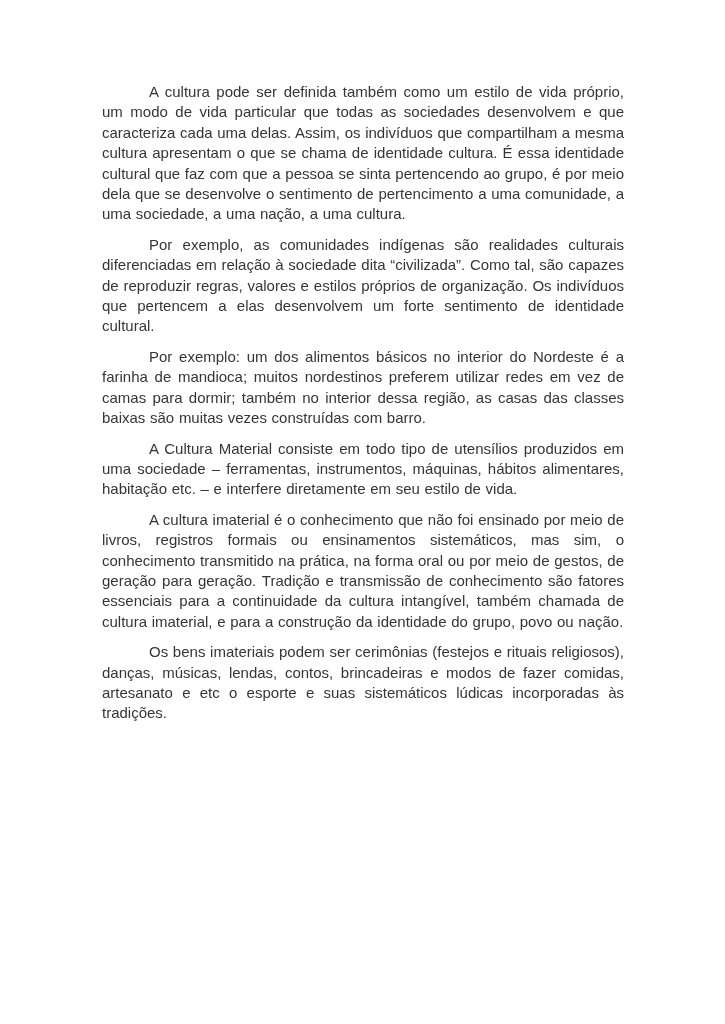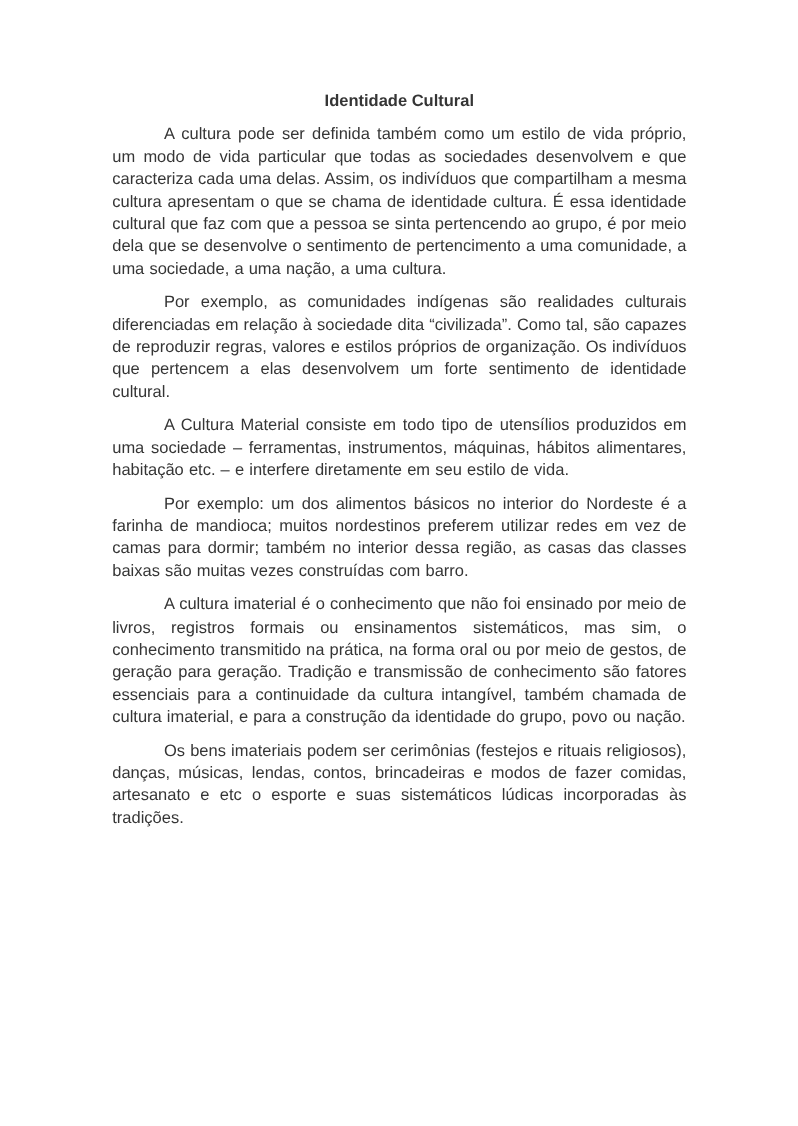--- a/index.html
+++ b/index.html
@@ -33,30 +33,29 @@
     text-align: justify;
     text-indent: 47px;
     word-spacing: 0.5px;
   }
 </style>
 </head>
 <body>
 
 <div class="page">
 
-  <h1 class="doc-title">Identidade Cultural</h1>
 
 
 
   <p class="para">A cultura pode ser definida também como um estilo de vida próprio, um modo de vida particular que todas as sociedades desenvolvem e que caracteriza cada uma delas. Assim, os indivíduos que compartilham a mesma cultura apresentam o que se chama de identidade cultura. É essa identidade cultural que faz com que a pessoa se sinta pertencendo ao grupo, é por meio dela que se desenvolve o sentimento de pertencimento a uma comunidade, a uma sociedade, a uma nação, a uma cultura.</p>
 
   <p class="para">Por exemplo, as comunidades indígenas são realidades culturais diferenciadas em relação à sociedade dita “civilizada”. Como tal, são capazes de reproduzir regras, valores e estilos próprios de organização. Os indivíduos que pertencem a elas desenvolvem um forte sentimento de identidade cultural.</p>
 
 
+  <p class="para">Por exemplo: um dos alimentos básicos no interior do Nordeste é a farinha de mandioca; muitos nordestinos preferem utilizar redes em vez de camas para dormir; também no interior dessa região, as casas das classes baixas são muitas vezes construídas com barro.</p>
+
   <p class="para">A Cultura Material consiste em todo tipo de utensílios produzidos em uma sociedade – ferramentas, instrumentos, máquinas, hábitos alimentares, habitação etc. – e interfere diretamente em seu estilo de vida.</p>
-
-  <p class="para">Por exemplo: um dos alimentos básicos no interior do Nordeste é a farinha de mandioca; muitos nordestinos preferem utilizar redes em vez de camas para dormir; também no interior dessa região, as casas das classes baixas são muitas vezes construídas com barro.</p>
 
   <p class="para">A cultura imaterial é o conhecimento que não foi ensinado por meio de livros, registros formais ou ensinamentos sistemáticos, mas sim, o conhecimento transmitido na prática, na forma oral ou por meio de gestos, de geração para geração. Tradição e transmissão de conhecimento são fatores essenciais para a continuidade da cultura intangível, também chamada de cultura imaterial, e para a construção da identidade do grupo, povo ou nação.</p>
 
   <p class="para">Os bens imateriais podem ser cerimônias (festejos e rituais religiosos), danças, músicas, lendas, contos, brincadeiras e modos de fazer comidas, artesanato e etc o esporte e suas sistemáticos lúdicas incorporadas às tradições.</p>
 
 </div>
 
 </body></html>

